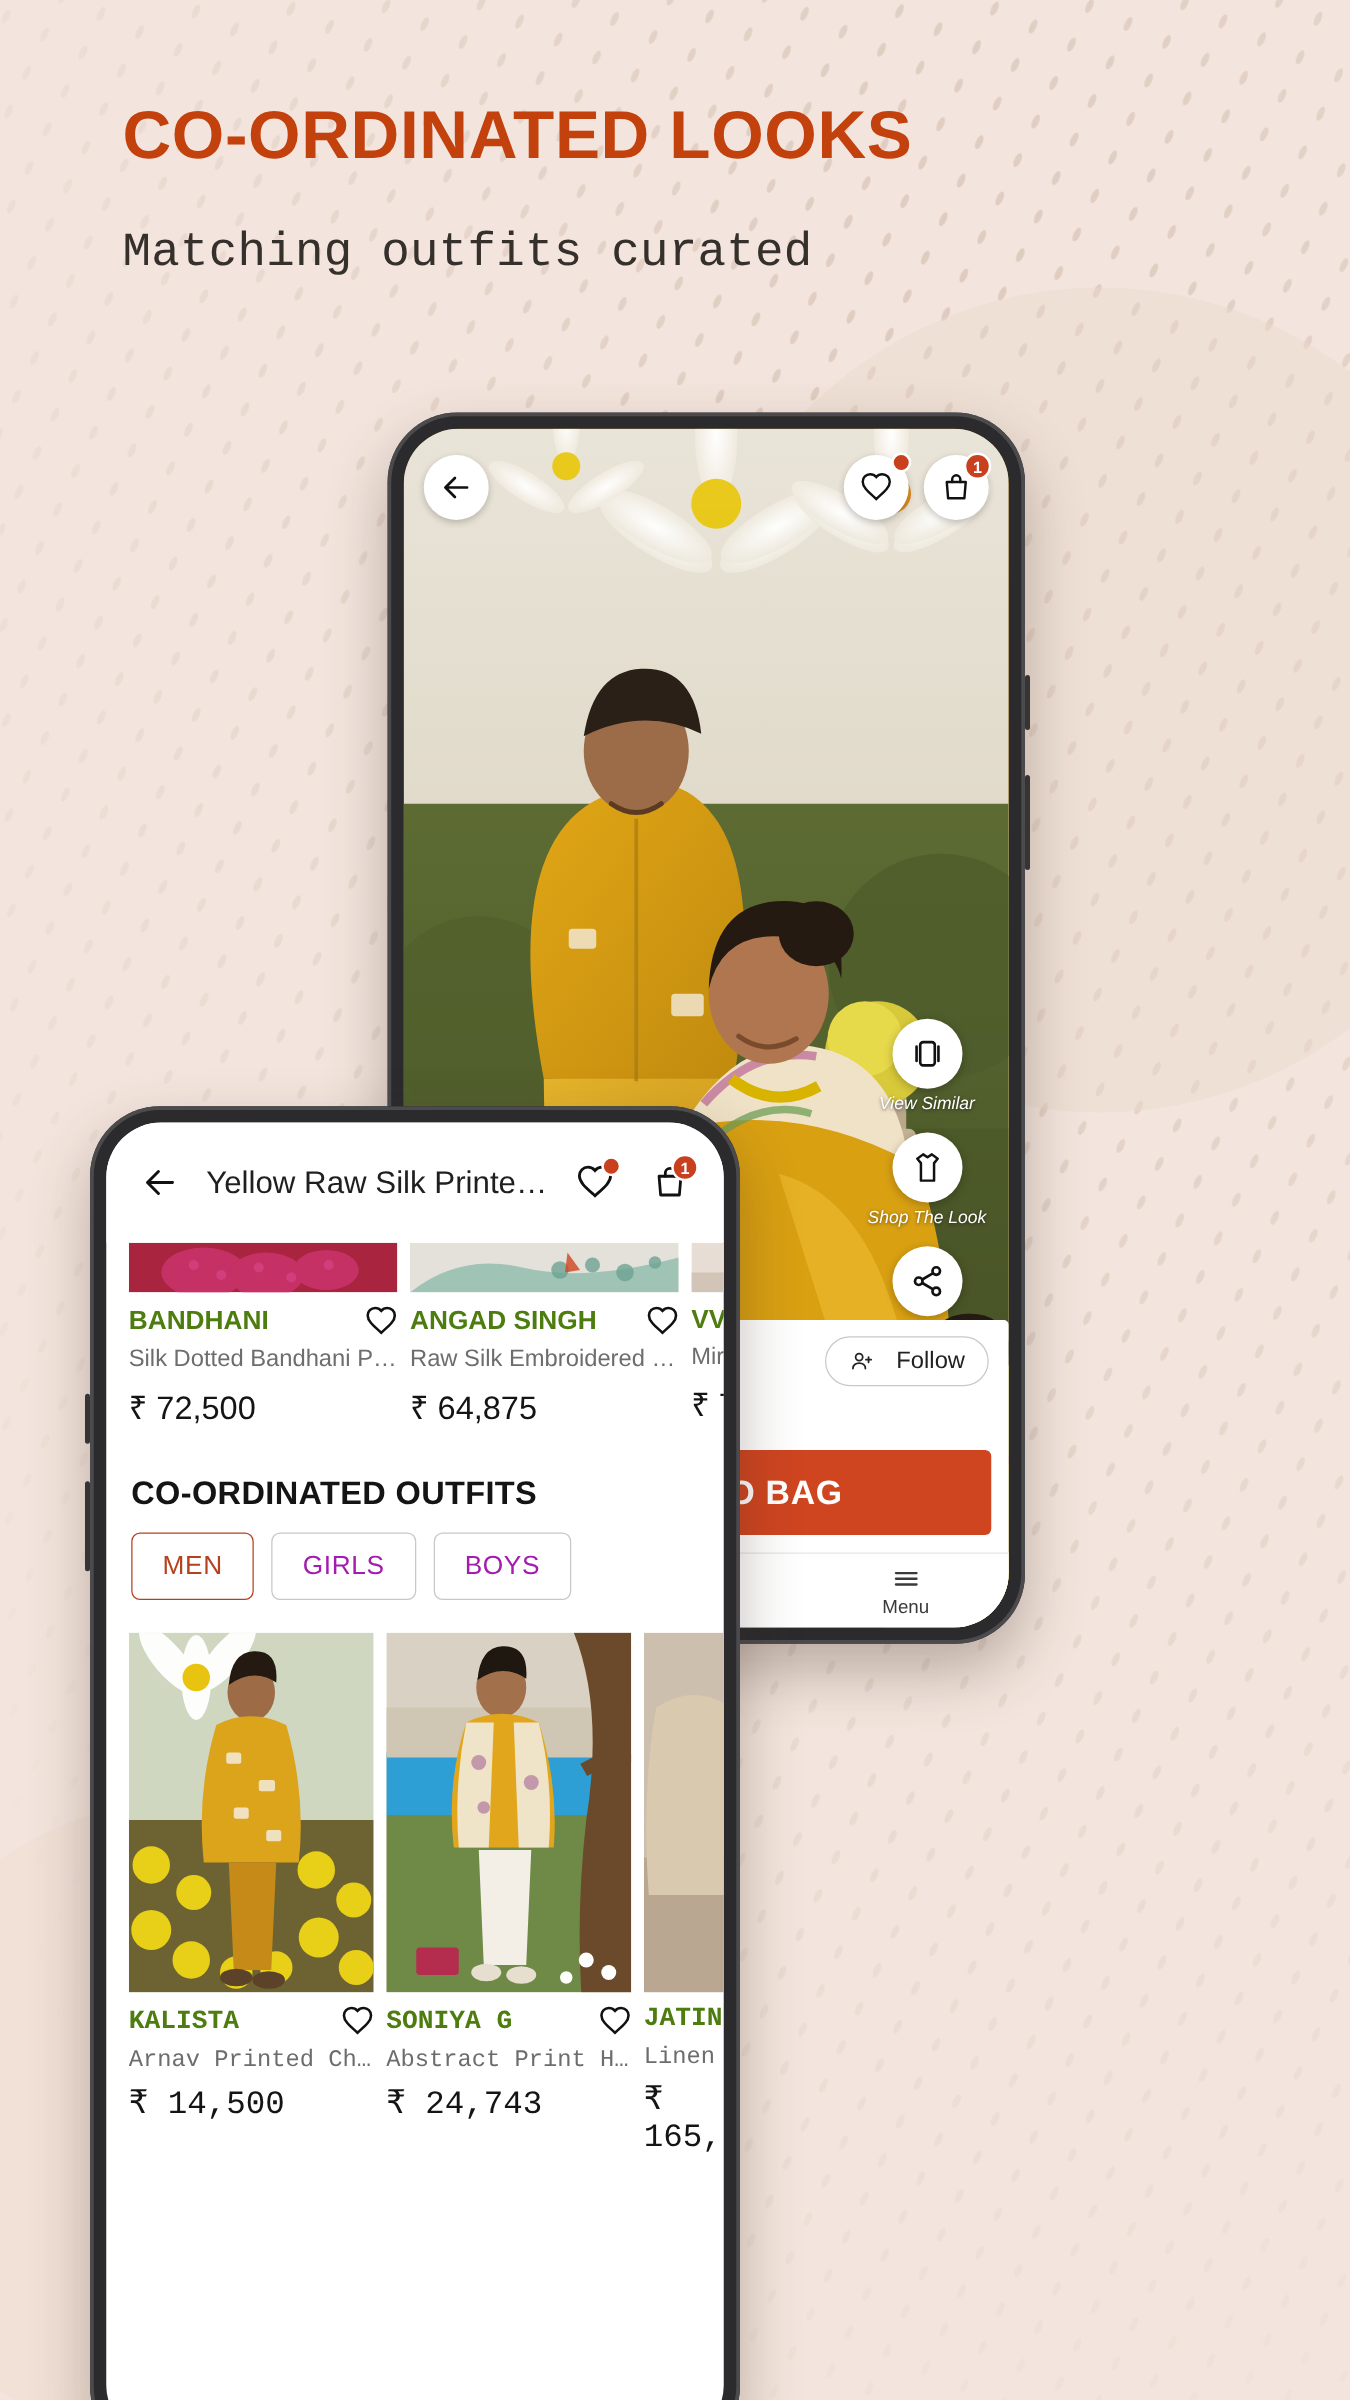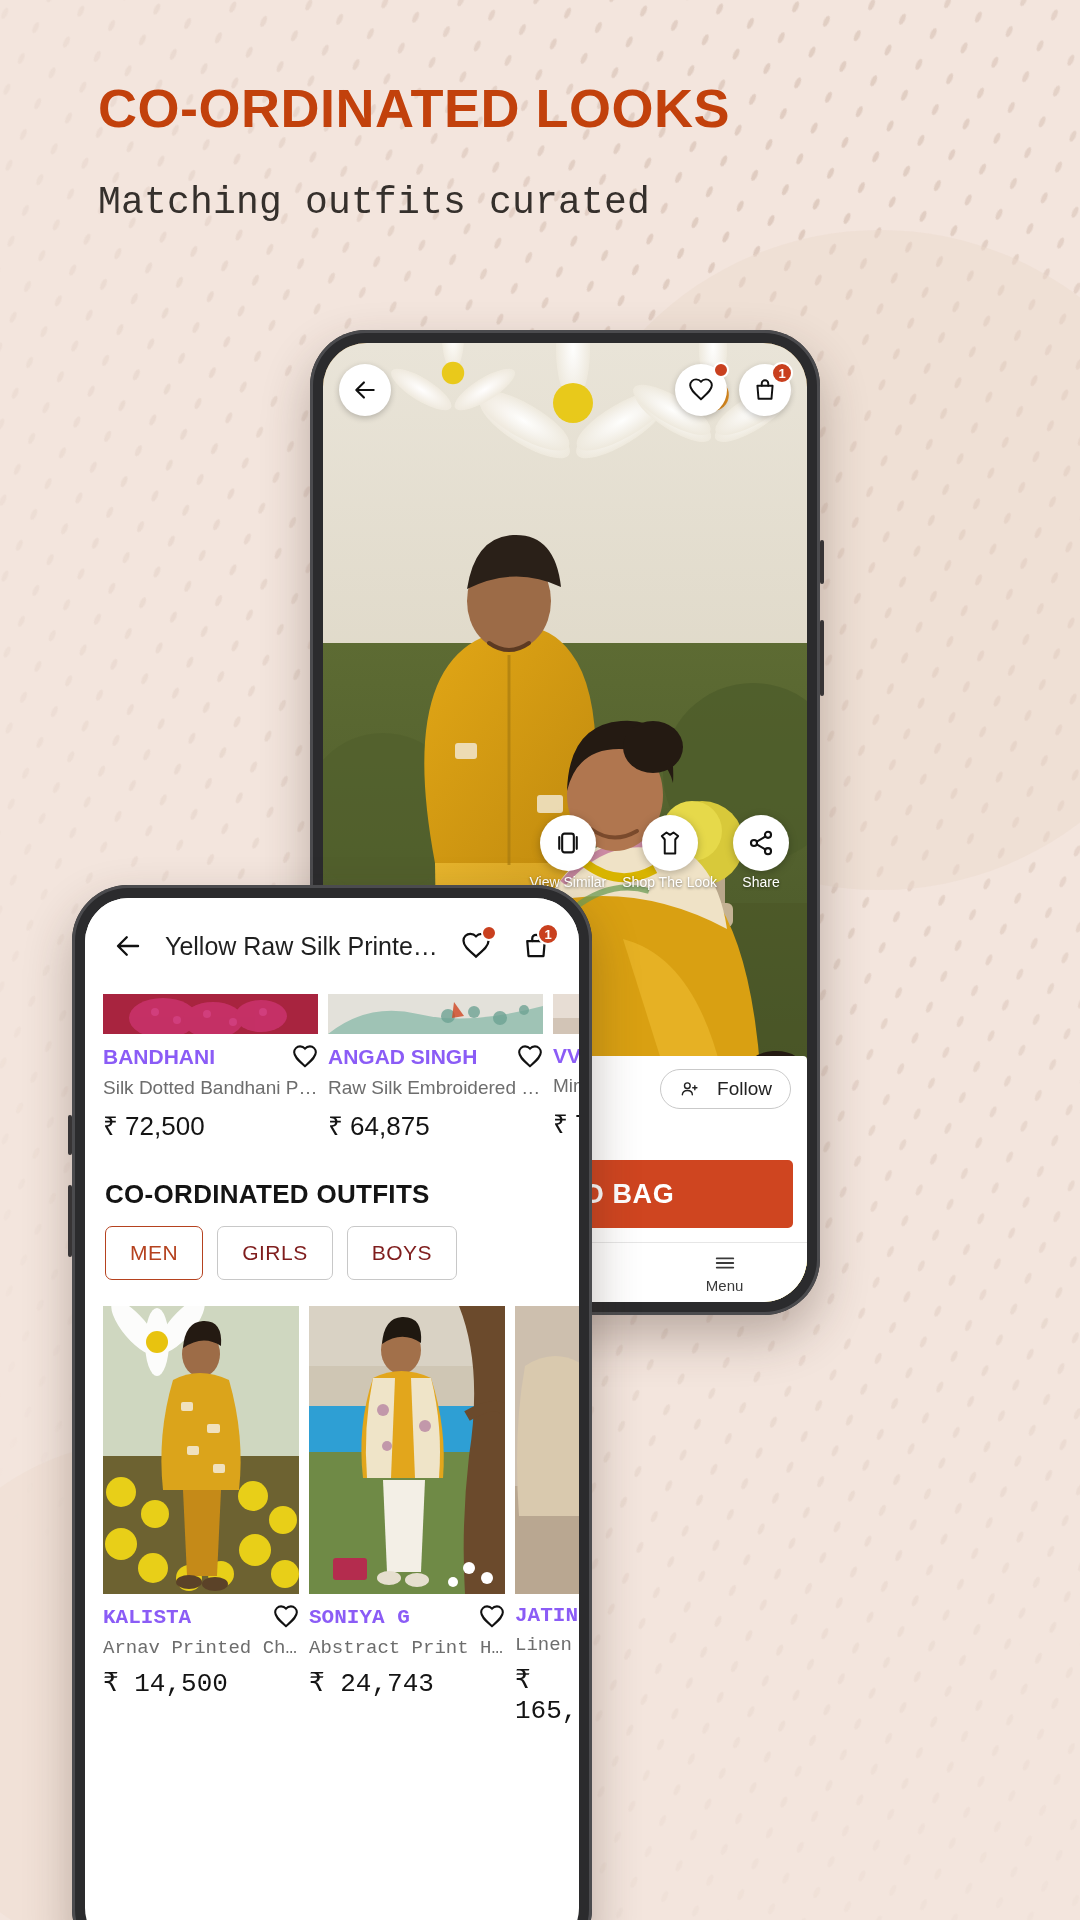--- a/index.html
+++ b/index.html
@@ -59,21 +59,21 @@
   .dot-badge{
     position:absolute; top:-2px; right:-2px; min-width:22px; height:22px;
     border-radius:11px; background:#c9401f; color:#fff; font-size:13px;
     display:flex; align-items:center; justify-content:center; font-weight:bold;
     padding:0 5px; border:2px solid #fff;
   }
   .dot-badge.plain{ min-width:16px; height:16px; border-radius:8px; padding:0; }
 
   .rail{
     position:absolute; right:18px; top:472px; z-index:6;
-    display:flex; flex-direction:row; gap:16px; align-items:center;
+    display:flex; flex-direction:column; gap:16px; align-items:center;font-style:italic;
   }
   .rail-item{ display:flex; flex-direction:column; align-items:center; }
   .rail-circ{
     width:56px; height:56px; border-radius:50%; background:#fff;
     display:flex; align-items:center; justify-content:center;
     box-shadow:0 2px 8px rgba(0,0,0,.25);
   }
   .rail-label{
     margin-top:3px; font-size:14px; color:#fff; font-weight:500;
     text-shadow:0 1px 3px rgba(0,0,0,.55); white-space:nowrap;
@@ -127,38 +127,38 @@
   .f-hicon{ position:relative; width:46px; height:46px; display:flex; align-items:center; justify-content:center; }
 
   .prodrow{
     position:absolute; top:96px; left:0; right:0; display:flex; gap:10px; padding:0 18px;
   }
   .card{ width:215px; flex:0 0 auto; }
   .card.clip{ width:120px; overflow:hidden; }
   .thumb{ width:215px; height:40px; overflow:hidden; position:relative; }
   .card.clip .thumb{ width:120px; }
   .brand{
-    margin-top:10px; font-size:21px; font-weight:bold; color:#8b5cf6;
+    margin-top:10px; font-size:21px; font-weight:bold; color:#4d7c0f;
     display:flex; align-items:center; justify-content:space-between;
   }
   .desc{
     margin-top:7px; font-size:19px; color:#6d6d6d; white-space:nowrap;
     overflow:hidden; text-overflow:ellipsis;
   }
   .price{ margin-top:8px; font-size:26px; color:#141414; font-weight:500; }
 
   .sect-title{
     position:absolute; left:20px; top:281px; font-size:26px;
     font-weight:bold; color:#141414; letter-spacing:.3px;
   }
   .chips{ position:absolute; left:20px; top:328px; display:flex; gap:14px; }
   .chip{
     padding:0 24px; height:54px; display:flex; align-items:center;
     border:1px solid #c8c8c8; border-radius:7px; font-size:21px;
-    color:#7f1d1d; background:#fff; letter-spacing:.5px;
+    color:#a21caf; background:#fff; letter-spacing:.5px;
   }
   .chip.active{ border-color:#b5421f; color:#b5421f; }
 
   .grid{
     position:absolute; top:408px; left:0; right:0; display:flex; gap:10px; padding:0 18px;
   }
   .gcard{ width:196px; flex:0 0 auto;font-family:Liberation Mono, monospace; }
   .gcard.clip{ width:86px; overflow:hidden; }
   .gthumb{ width:196px; height:288px; overflow:hidden; position:relative; }
   .gcard.clip .gthumb{ width:86px; }

